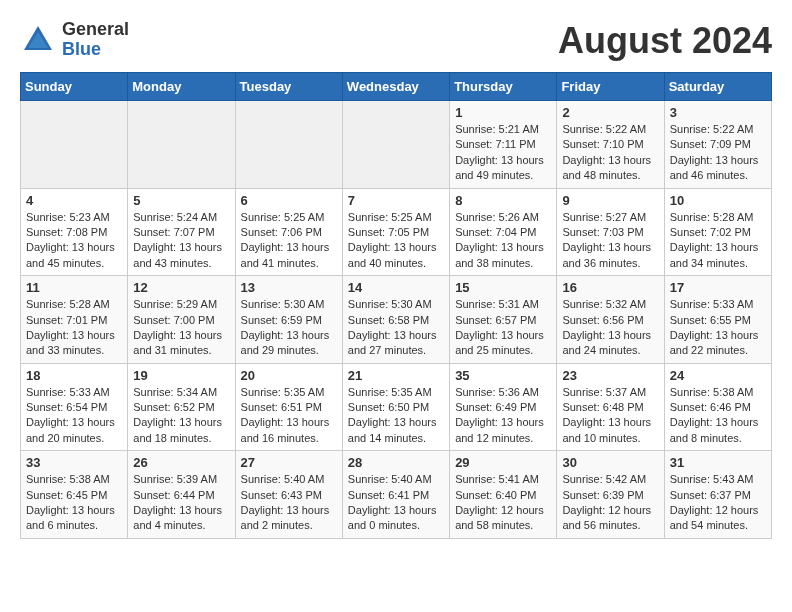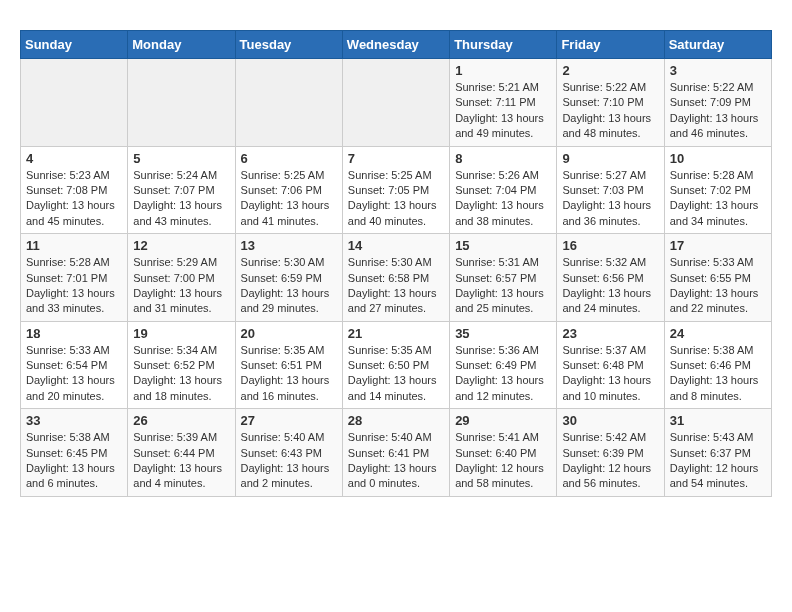--- a/index.html
+++ b/index.html
@@ -86,21 +86,32 @@
       line-height: 1.4;
     }
     .empty-cell {
       background: #f0f0f0 !important;
     }
   </style>
 </head>
 <body>
 
 <div class="header">
+  <div class="logo">
+    <svg class="logo-icon" viewBox="0 0 36 36">
+      <polygon points="18,4 32,28 4,28" fill="#2a6db5"></polygon>
+      <polygon points="18,10 28,26 8,26" fill="#4a9ad4" opacity="0.5"></polygon>
+    </svg>
+    <div class="logo-text">
+      <span class="general">General</span><br>
+      <span class="blue">Blue</span>
+    </div>
+  </div>
   <div class="title-block">
+    <div class="month-year">August 2024</div>
   </div>
 </div>
 
 <table class="calendar">
   <thead>
     <tr>
     <th>Sunday</th>
         <th>Monday</th>
         <th>Tuesday</th>
         <th>Wednesday</th>

